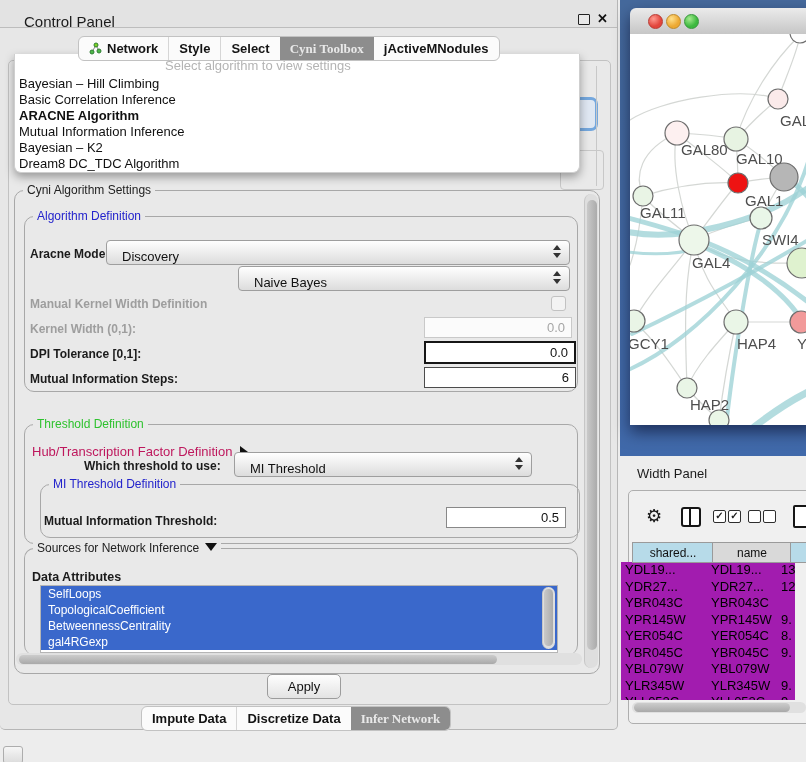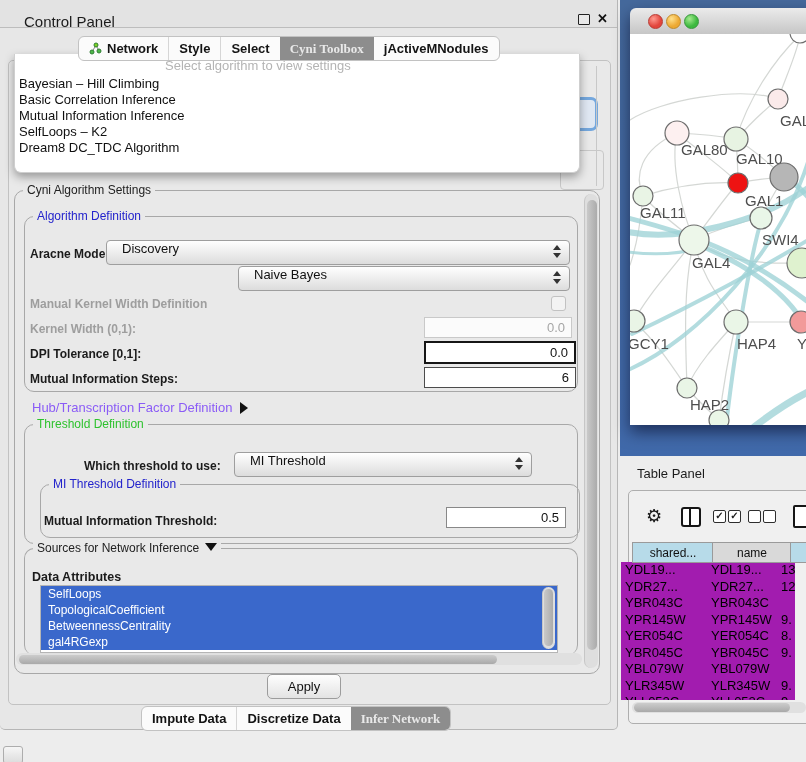--- a/index.html
+++ b/index.html
@@ -40,24 +40,24 @@
   .legend{position:absolute;top:-8px;font-size:12px;background:#e9e9e9;padding:0 4px;color:#222;white-space:nowrap;}
   .legend.blue{color:#2323cc;}
   .legend.green{color:#2ec22e;}
   #fs-cyni{left:14px;top:190px;width:584px;height:482px;}
   #fs-algo{left:24px;top:216px;width:552px;height:174px;}
   #fs-thresh{left:24px;top:424px;width:552px;height:118px;}
   #fs-mithr{left:40px;top:484px;width:538px;height:52px;}
   #fs-sources{left:24px;top:548px;width:552px;height:106px;border-bottom:none;}
   .lbl{font-size:12px;font-weight:700;color:#1b1b1b;white-space:nowrap;}
   .lbl.dis{color:#9e9e9e;}
-  .plain{font-size:13px;color:#8b5cf6;white-space:nowrap;}
+  .plain{font-size:13px;color:#be185d;white-space:nowrap;margin-top:44px;}
   
   .combo{height:23px;border:1px solid #9e9e9e;border-radius:4px;background:linear-gradient(#ffffff,#dcdcdc);
-         display:flex;align-items:flex-start;font-size:13px;color:#111;}
+         display:flex;align-items:flex-end;font-size:13px;color:#111;}
   .combo .val{padding-left:15px;}
   .stepper{position:absolute;right:9px;top:4px;width:7px;}
   .stepper i{display:block;width:0;height:0;border-left:4px solid transparent;border-right:4px solid transparent;}
   .stepper i.up{border-bottom:5px solid #333;margin-bottom:3px;}
   .stepper i.dn{border-top:5px solid #333;}
   
   .field{height:19px;background:#fff;font-size:13px;color:#111;text-align:right;padding-right:6px;line-height:19px;}
   .field.dis{background:#fbfbfb;border:1px solid #c9c9c9;color:#a6a6a6;}
   .field.hard{border:2px solid #161616;}
   .field.soft{border:1px solid #4c4c4c;}
@@ -144,22 +144,23 @@
   <div class="abs" id="main-panel"></div>
   <div class="abs" id="frag-combo"></div>
   <div class="abs" id="frag-line1"></div>
   <div class="abs" id="frag-line2"></div>
 
   <div class="abs" id="popup"></div>
   <div class="abs" id="popup-hint">Select algorithm to view settings</div>
   <div class="abs" id="popup-list">
       <div class="pop-item">Bayesian – Hill Climbing</div>
       <div class="pop-item">Basic Correlation Inference</div>
+      <div class="pop-item bold">ARACNE Algorithm</div>
       <div class="pop-item">Mutual Information Inference</div>
-      <div class="pop-item">SelfLoops – K2</div>
+      <div class="pop-item">Bayesian – K2</div>
       <div class="pop-item">Dream8 DC_TDC Algorithm</div>
     </div>
 
   <div class="abs fs" id="fs-cyni">
     <span class="legend" style="left:8px">Cyni Algorithm Settings</span>
   </div>
   <div class="abs sb-track-v" style="left:584px;top:194px;width:13px;height:474px">
     <div class="sb-thumb" style="position:absolute;left:1.5px;top:6px;width:10px;height:450px"></div>
   </div>
 
@@ -309,21 +310,21 @@
         <circle cx="736" cy="322" r="12" fill="#eaf6e7" stroke="#6d6d6d" stroke-width="1.2"></circle>
         <text x="737" y="349" font-size="15" fill="#4e4e4e">HAP4</text>
         <circle cx="801" cy="322" r="11" fill="#f29a9a" stroke="#6d6d6d" stroke-width="1.2"></circle>
         <text x="797" y="349" font-size="15" fill="#4e4e4e">Y</text>
         <circle cx="687" cy="388" r="10" fill="#e9f5e6" stroke="#6d6d6d" stroke-width="1.2"></circle>
         <text x="690" y="410" font-size="15" fill="#4e4e4e">HAP2</text>
         <circle cx="719" cy="420" r="10" fill="#eaf6e7" stroke="#6d6d6d" stroke-width="1.2"></circle>
       </svg>
   </div>
 
-  <div class="abs" id="tp-title">Table Panel</div>
+  <div class="abs" id="tp-title">Width Panel</div>
   <div class="abs" id="tp-win"></div>
   <span class="abs gear" style="left:646px;top:505px">⚙</span>
   <span class="abs" id="ico-cols"></span>
   <span class="cb" style="left:713px;top:510px">✓</span>
   <span class="cb" style="left:728px;top:510px">✓</span>
   <span class="cb" style="left:748px;top:510px"></span>
   <span class="cb" style="left:763px;top:510px"></span>
   <span class="abs" id="ico-doc"></span>
 
   <div id="tbl-head"></div>

